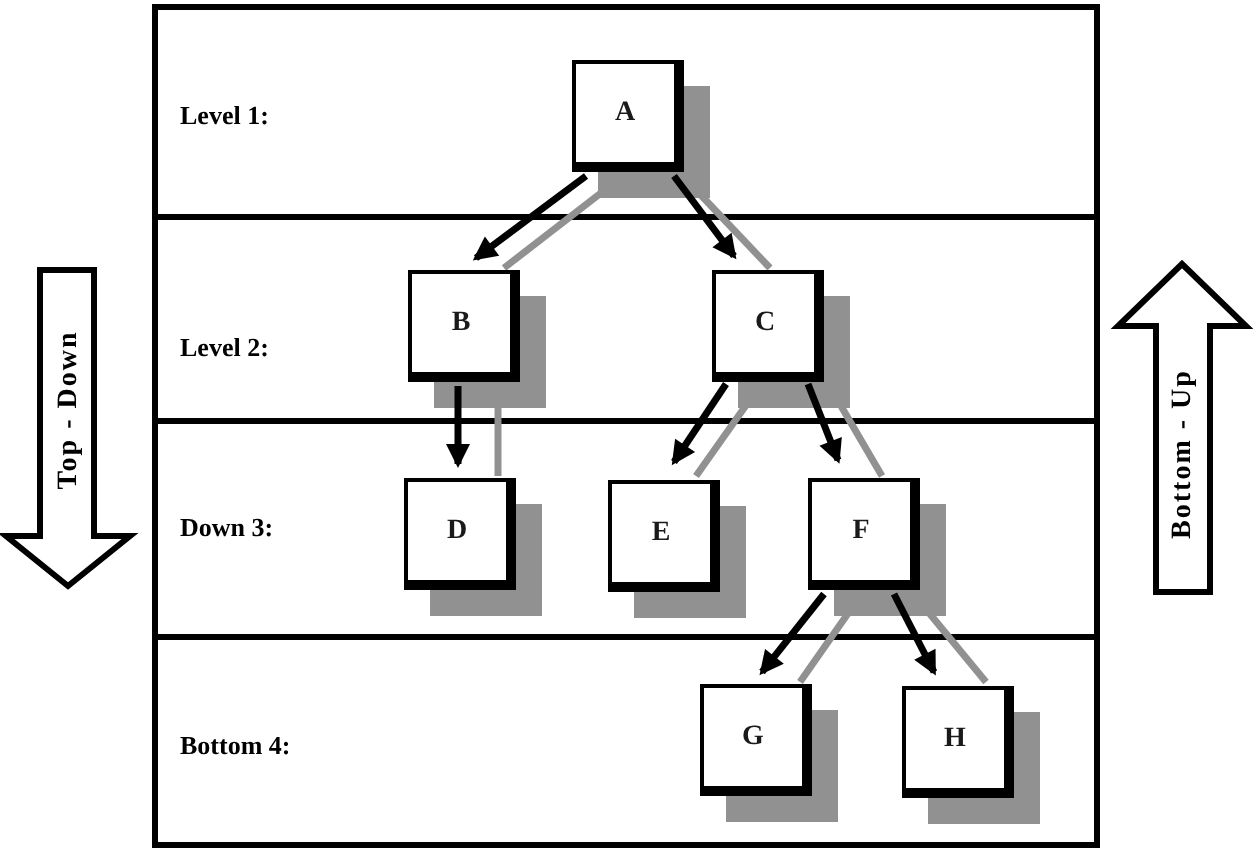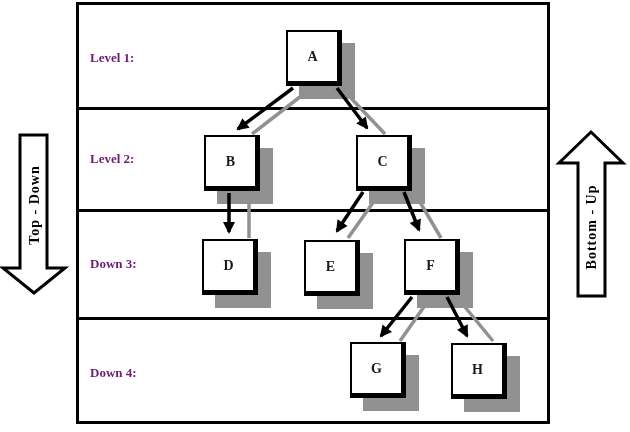--- a/index.html
+++ b/index.html
@@ -2,21 +2,21 @@
 <html><head>
 <meta charset="utf-8">
 <style>
   html,body{margin:0;padding:0;background:#fff;}
   .stage{position:relative;width:630px;height:432px;background:#ffffff;overflow:hidden;
          font-family:"Liberation Serif","DejaVu Serif",serif;}
   .outer-box{position:absolute;left:76px;top:2px;width:474px;height:422px;
              border:3px solid #000;box-sizing:border-box;background:transparent;}
   .divider{position:absolute;left:79px;width:468px;height:3px;background:#000;}
   .level-label{position:absolute;left:90px;height:16px;line-height:16px;
-               font-weight:bold;font-size:13px;color:#701a75;white-space:nowrap;z-index:4;}
+               font-weight:bold;font-size:13px;color:#000000;white-space:nowrap;z-index:4;}
   .node-shadow{position:absolute;width:56px;height:56px;background:#919191;z-index:1;}
   .node-box{position:absolute;width:56px;height:56px;box-sizing:border-box;background:#fff;
             border:2px solid #000;border-right-width:5px;border-bottom-width:5px;
             display:flex;align-items:center;justify-content:center;z-index:3;}
   .node-label{font-weight:bold;font-size:14px;color:#1a1a1a;}
   .edges-svg{position:absolute;left:0;top:0;width:630px;height:432px;z-index:2;pointer-events:none;}
   .flow-arrow-svg{position:absolute;left:0;top:0;width:630px;height:432px;z-index:1;pointer-events:none;}
   .flow-label{position:absolute;font-weight:bold;font-size:14px;letter-spacing:1px;color:#000;
               white-space:nowrap;transform:translate(-50%,-50%) rotate(-90deg);z-index:4;}
 </style>
@@ -31,23 +31,23 @@
   </svg>
   <div class="flow-label" style="left:35px;top:205px;">Top - Down</div>
   <div class="flow-label" style="left:592px;top:227px;">Bottom - Up</div>
 
   <div class="outer-box"></div>
   <div class="divider" style="top:107px;"></div>
   <div class="divider" style="top:209px;"></div>
   <div class="divider" style="top:317px;"></div>
 
   <div class="level-label" style="top:50px;">Level 1:</div>
-  <div class="level-label" style="top:151px;">Level 2:</div>
+  <div class="level-label" style="top:166px;">Level 2:</div>
   <div class="level-label" style="top:256px;">Down 3:</div>
-  <div class="level-label" style="top:365px;">Down 4:</div>
+  <div class="level-label" style="top:365px;">Bottom 4:</div>
 
   <div class="node-shadow" style="left:299px;top:43px;"></div>
   <div class="node-shadow" style="left:217px;top:148px;"></div>
   <div class="node-shadow" style="left:369px;top:148px;"></div>
   <div class="node-shadow" style="left:215px;top:252px;"></div>
   <div class="node-shadow" style="left:317px;top:253px;"></div>
   <div class="node-shadow" style="left:417px;top:252px;"></div>
   <div class="node-shadow" style="left:363px;top:355px;"></div>
   <div class="node-shadow" style="left:464px;top:356px;"></div>
 

